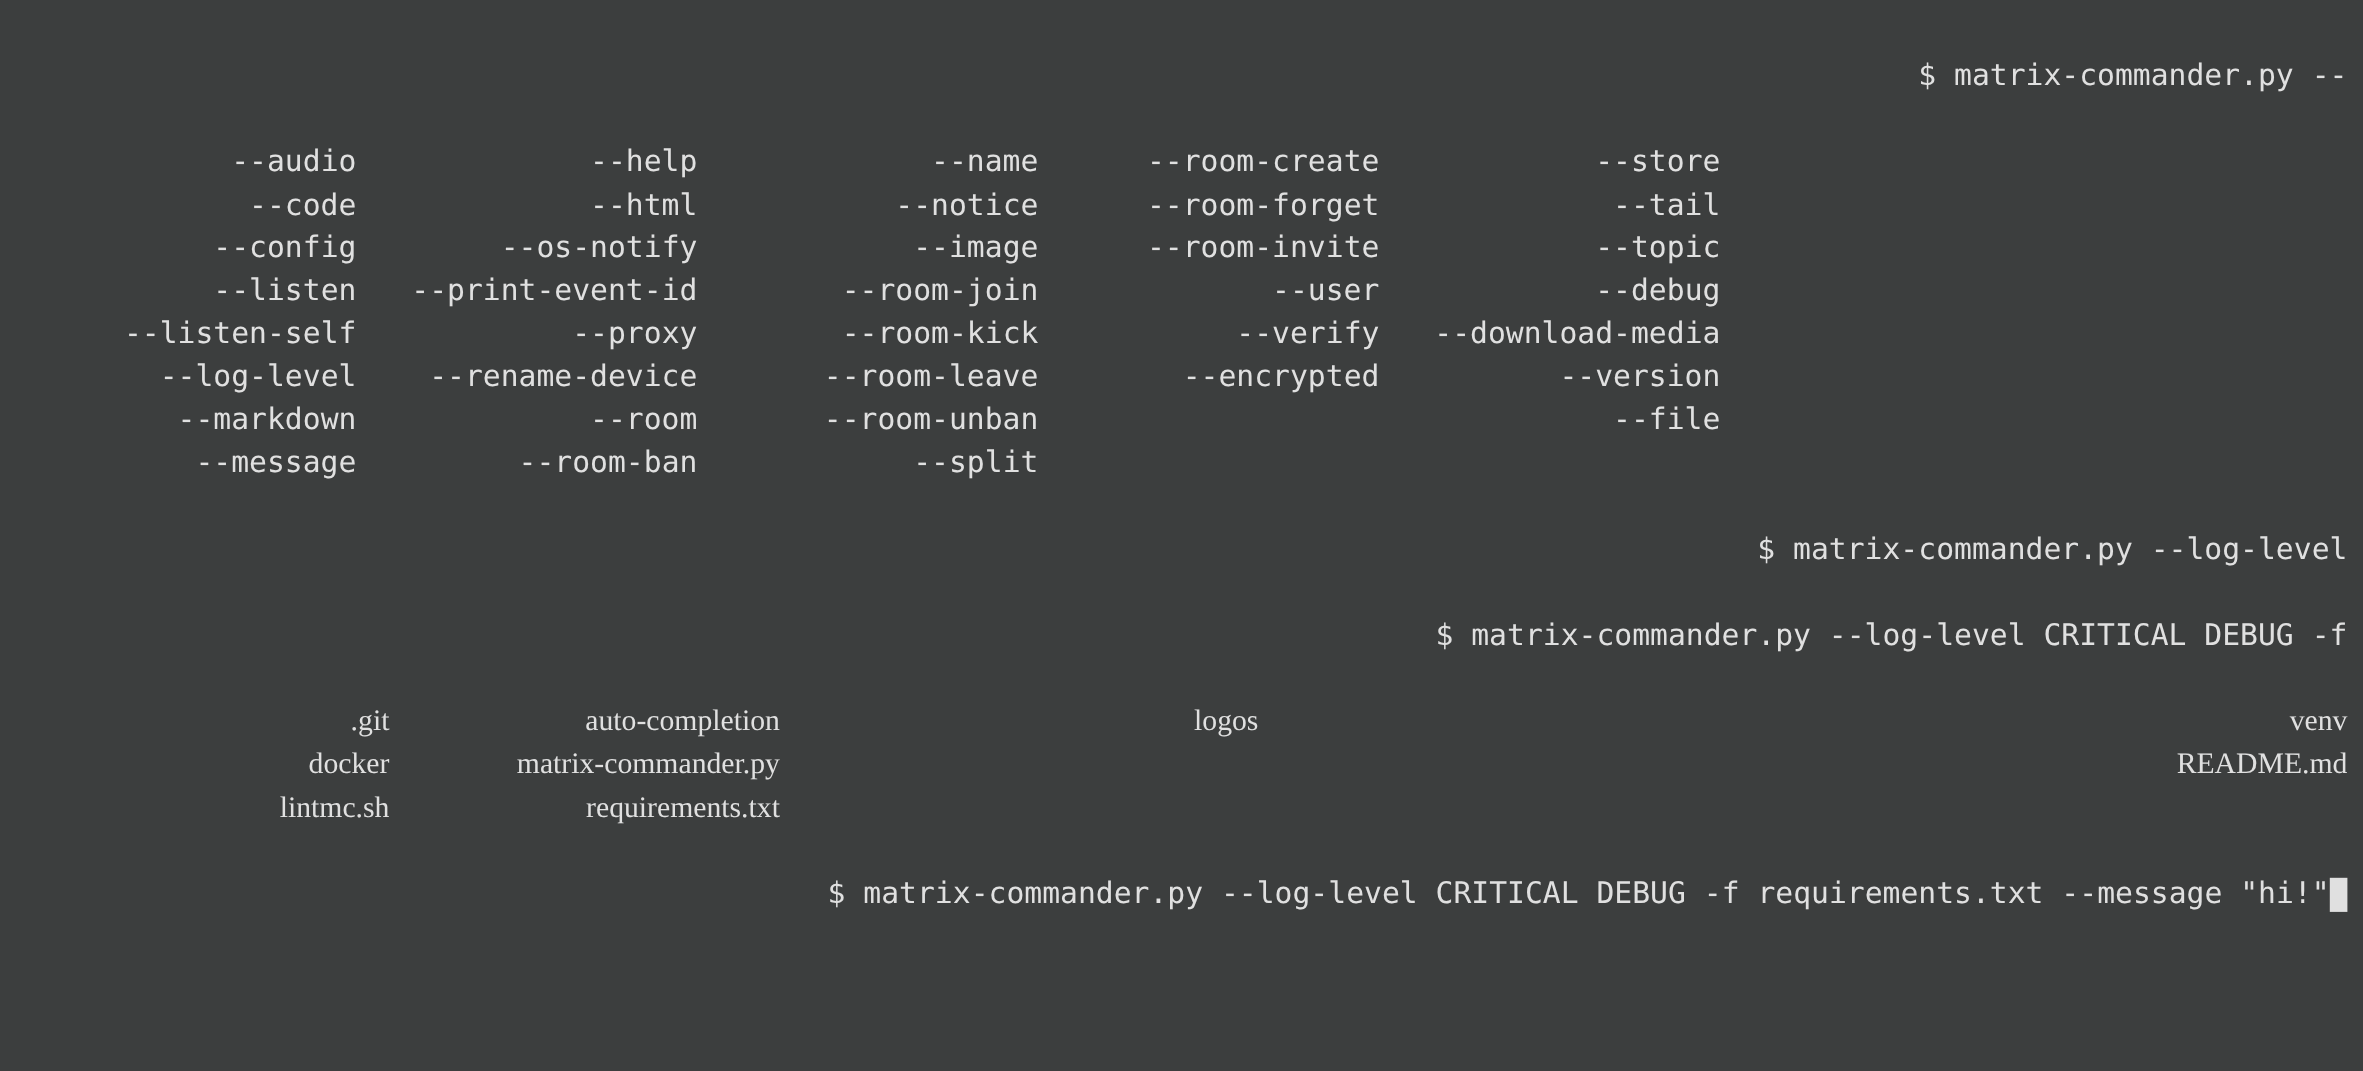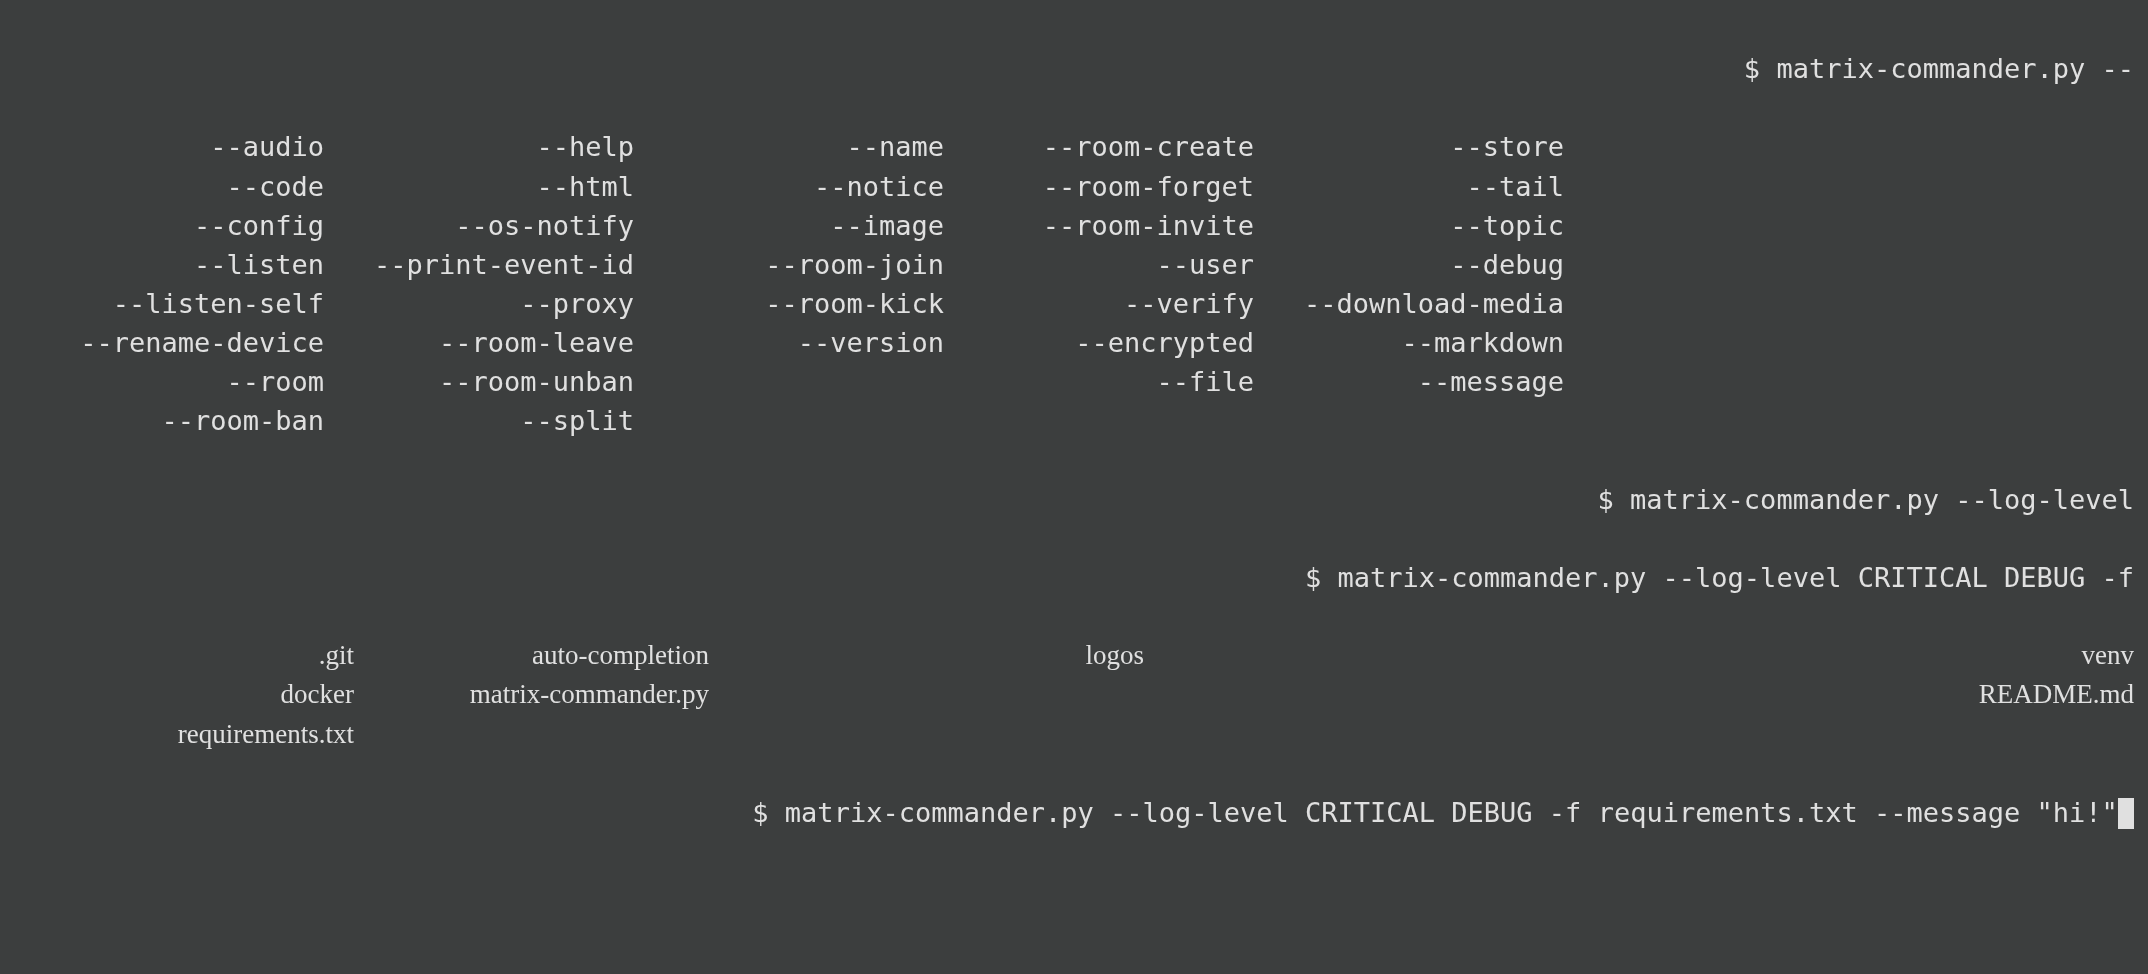--- a/index.html
+++ b/index.html
@@ -52,25 +52,25 @@
 <body>
 
 <div class="terminal">
 <span class="line"><span class="prompt">$</span> <span>matrix-commander.py --</span></span>
 <div class="cols">
 <span>--audio</span><span>--help</span><span>--name</span><span>--room-create</span><span>--store</span>
 <span>--code</span><span>--html</span><span>--notice</span><span>--room-forget</span><span>--tail</span>
 <span>--config</span><span>--os-notify</span><span>--image</span><span>--room-invite</span><span>--topic</span>
 <span>--listen</span><span>--print-event-id</span><span>--room-join</span><span>--user</span>
 <span>--debug</span><span>--listen-self</span><span>--proxy</span><span>--room-kick</span><span>--verify</span>
-<span>--download-media</span><span>--rename-device</span><span>--room-leave</span><span>--version</span>
-<span>--encrypted</span><span>--markdown</span><span>--room</span><span>--room-unban</span><span></span>
+<span>--download-media</span><span>--log-level</span><span>--rename-device</span><span>--room-leave</span><span>--encrypted</span>
+<span>--version</span><span>--markdown</span><span>--room</span><span>--room-unban</span><span></span>
 <span>--file</span><span>--message</span><span>--room-ban</span><span>--split</span><span></span>
 </div>
 <span class="line"><span class="prompt">$</span> <span>matrix-commander.py --log-level</span></span>
 <span class="line"><span class="prompt">$</span> <span>matrix-commander.py --log-level CRITICAL DEBUG -f</span></span>
 <div class="cols3">
 <span>.git</span><span>auto-completion</span><span>logos</span><span>venv</span>
 <span>docker</span><span>matrix-commander.py</span><span></span>
-<span>README.md</span><span>requirements.txt</span><span></span>
+<span>README.md</span><span>lintmc.sh</span><span>requirements.txt</span><span></span>
 </div>
 <span class="line"><span class="prompt">$</span> <span>matrix-commander.py --log-level CRITICAL DEBUG -f requirements.txt --message "hi!"</span><span class="cursor"></span></span>
 </div>
 
 </body></html>

